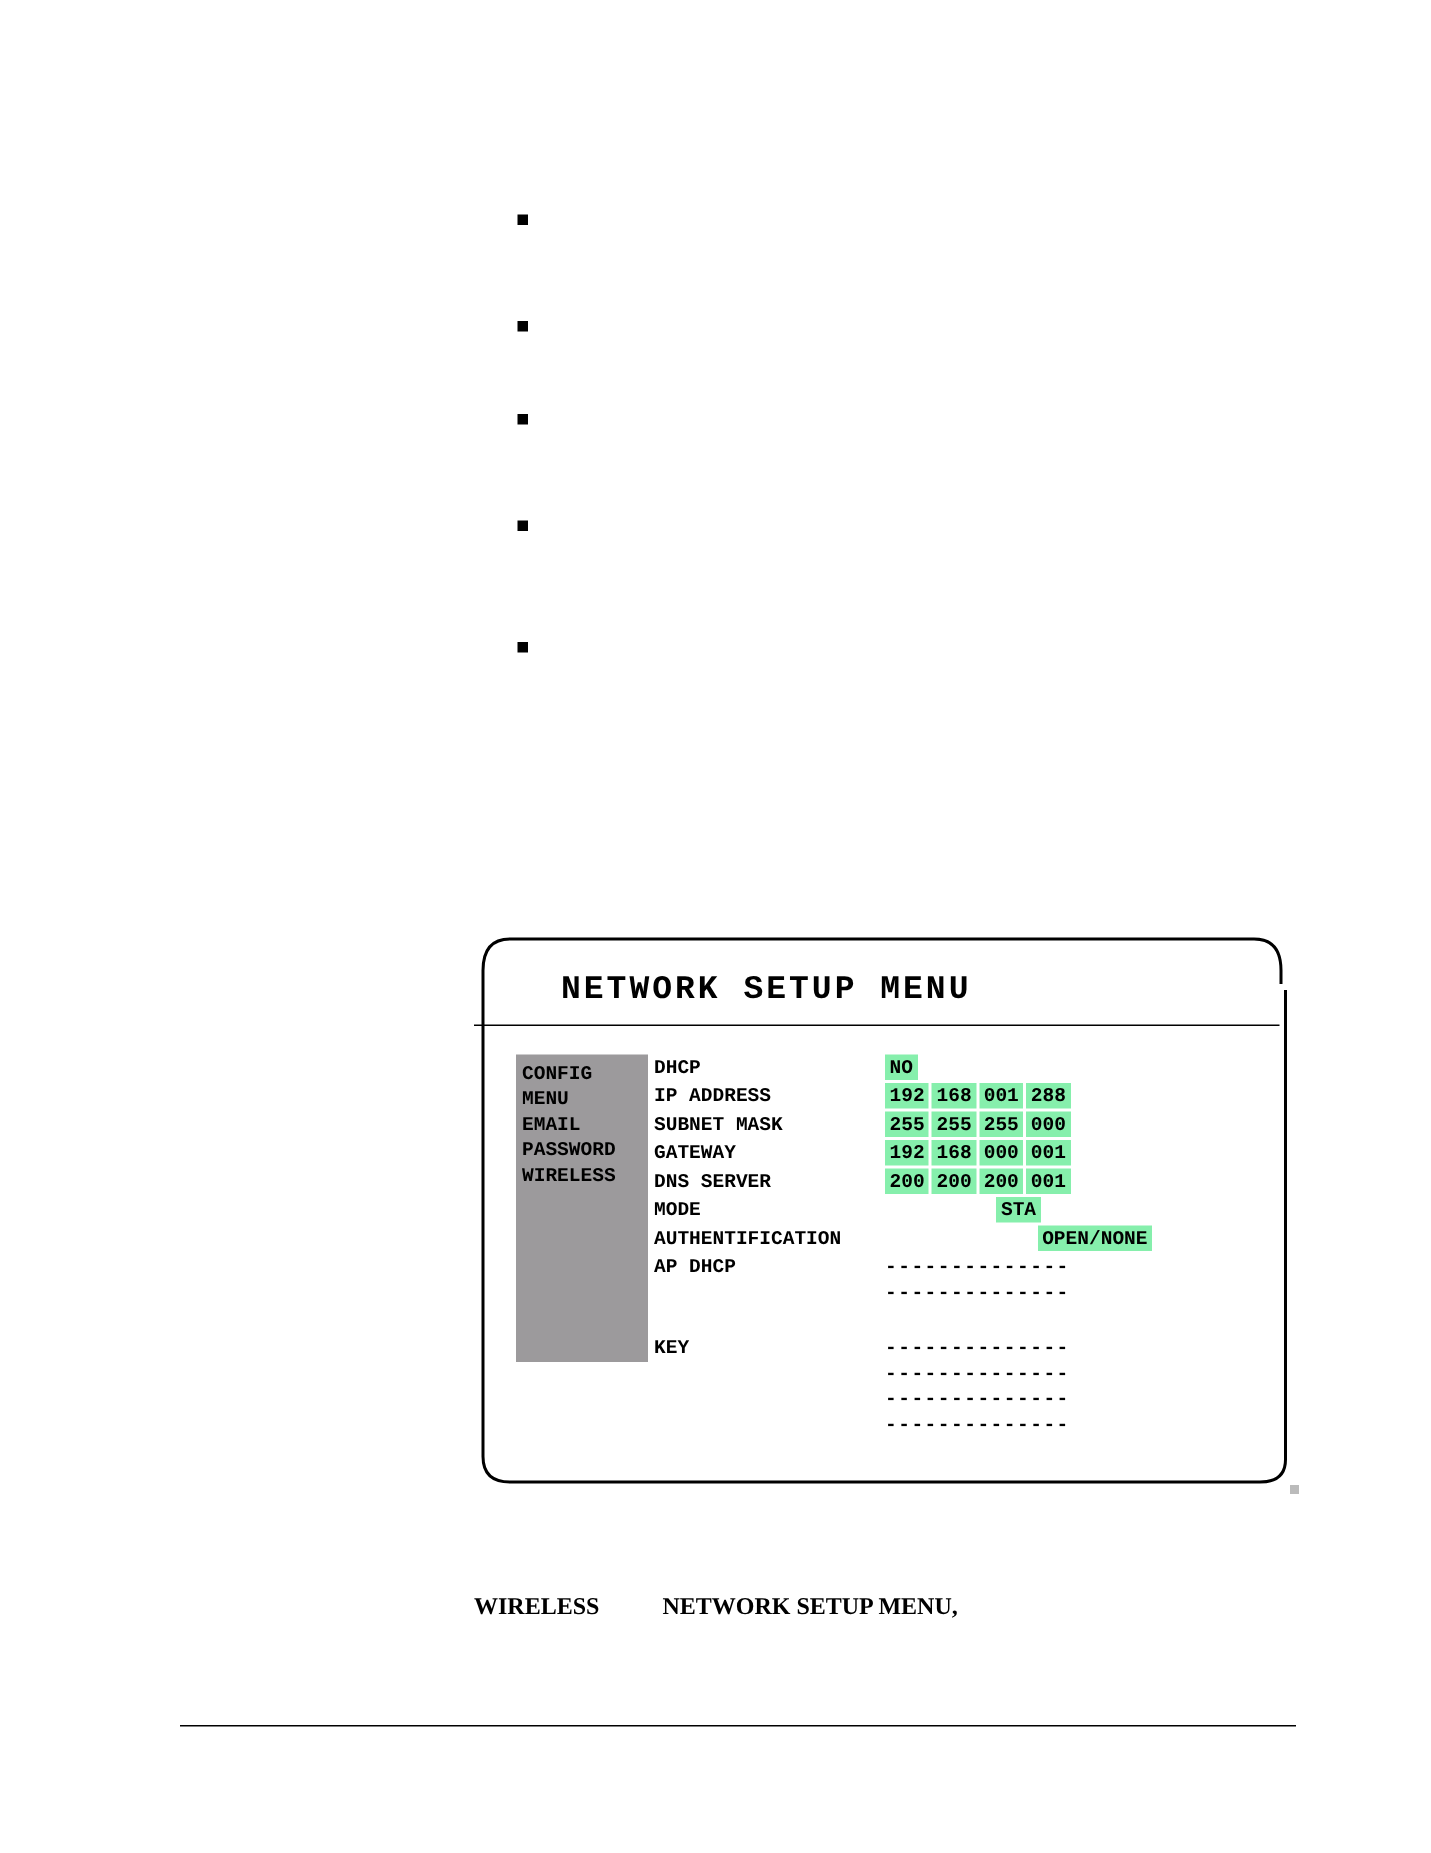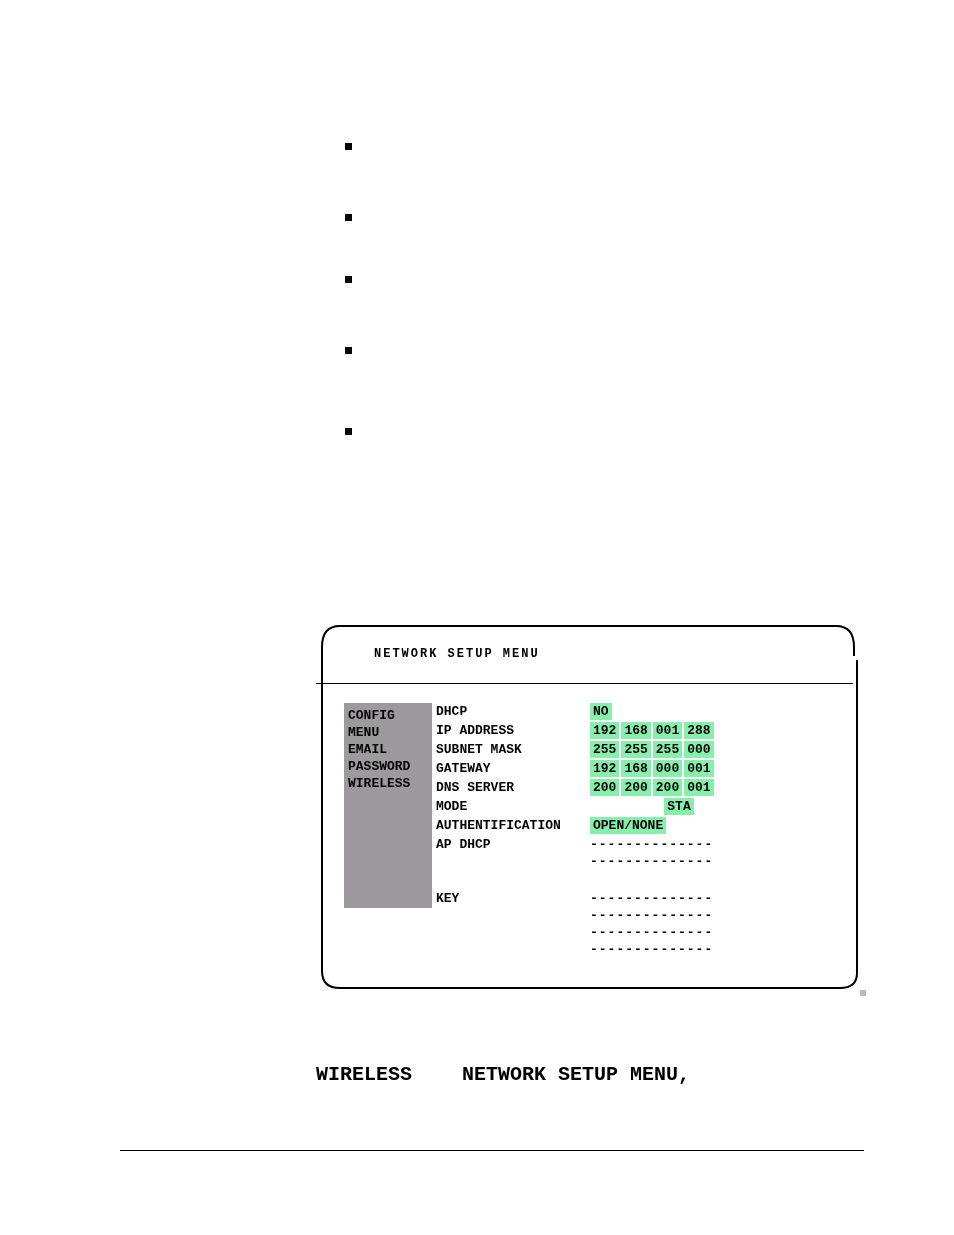--- a/index.html
+++ b/index.html
@@ -44,21 +44,21 @@
   width: 544px;
   height: 370px;
   pointer-events: none;
 }
 
 .panel-title {
   position: absolute;
   left: 58px;
   top: 24px;
   font-family: "Courier New", monospace;
-  font-size: 12px;
+  font-size: 22px;
   font-weight: bold;
   letter-spacing: 2px;
   color: #000;
 }
 .panel-rule {
   position: absolute;
   left: 0;
   top: 60px;
   width: 537px;
   border-top: 1px solid #000;
@@ -125,22 +125,22 @@
   line-height: 17px;
   height: 17px;
 }
 
 .spacer-row { height: 20px; }
 
 .section-line {
   position: absolute;
   left: 316px;
   top: 1063px;
-  font-family: Liberation Mono, monospace;
-  font-size: 20px;
+  font-family: Liberation Serif, serif;
+  font-size: 16px;
   font-weight: bold;
 }
 .section-line span + span { margin-left: 38px; }
 
 .bottom-rule {
   position: absolute;
   left: 120px;
   top: 1150px;
   width: 744px;
   border-top: 1px solid #000;
@@ -235,21 +235,21 @@
 
       <div class="kv-row">
         <div class="kv-label">MODE</div>
         <div class="kv-val" style="justify-content:center;">
           <span class="chip">STA</span>
         </div>
       </div>
 
       <div class="kv-row">
         <div class="kv-label">AUTHENTIFICATION</div>
-        <div class="kv-val" style="justify-content:flex-start;">
+        <div class="kv-val" style="justify-content:flex-end;">
           <span class="chip">OPEN/NONE</span>
         </div>
       </div>
 
       <div class="kv-row">
         <div class="kv-label">AP DHCP</div>
         <div class="kv-val">
             <span class="dashfield">--------------</span>
           </div>
       </div>

